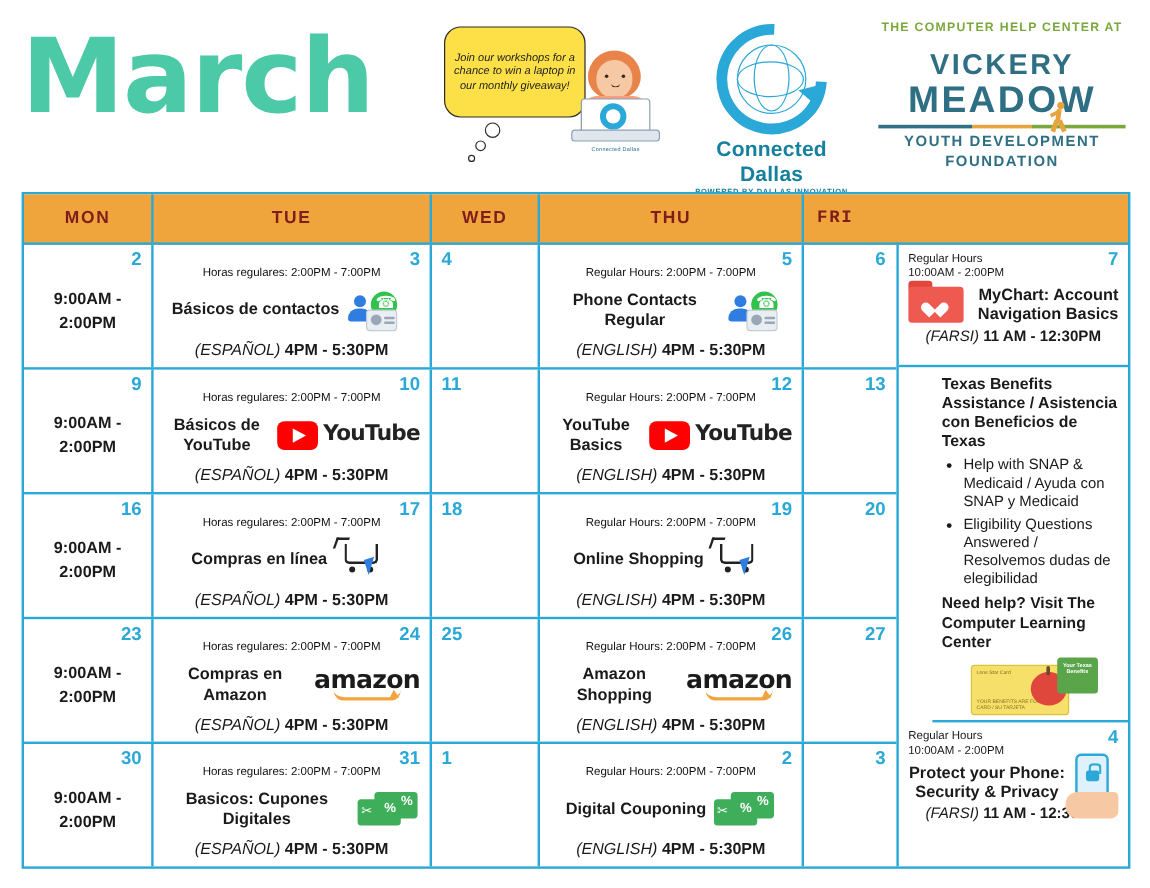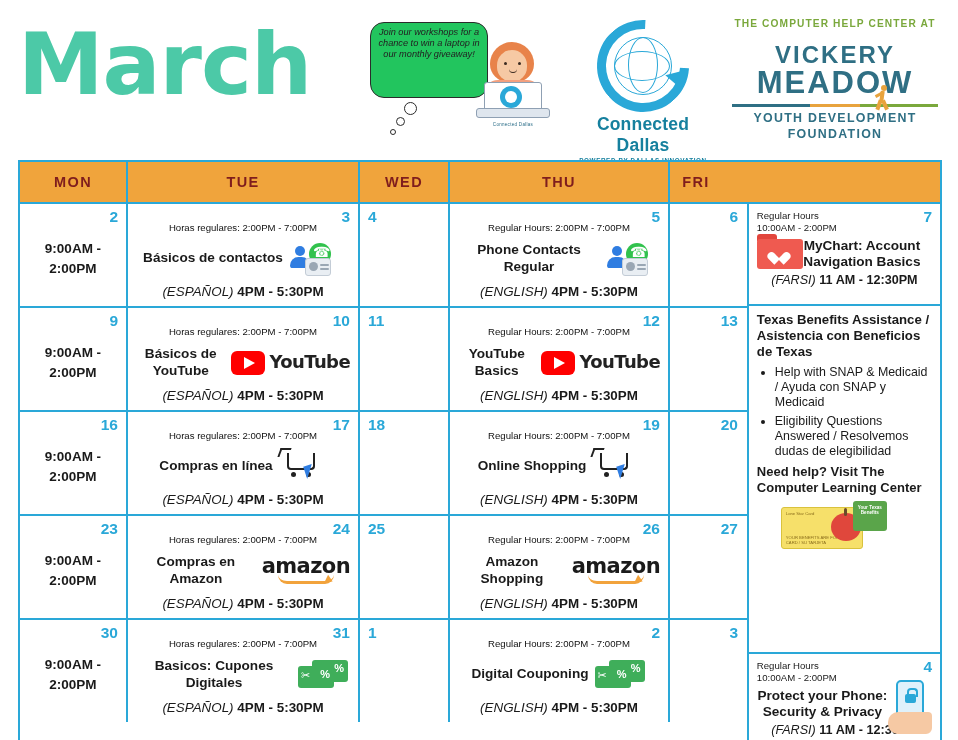--- a/index.html
+++ b/index.html
@@ -20,22 +20,22 @@
     font-size: 86px; font-weight: bold;
     color: #4cc9a7; letter-spacing: -1px;
     font-family: "DejaVu Sans", sans-serif;
   }
   
   .bubble-wrap { position: absolute; left: 370px; top: 22px; width: 125px; height: 120px; }
   .bubble {
     position: absolute; left: 0; top: 0;
     width: 118px; height: 76px;
     border: 1.6px solid #2b2b2b; border-radius: 14px;
-    background: #22c55e;
-    display: flex; justify-content: center;
+    background: #fde047;
+    display: flex; align-items: center; justify-content: center;
     text-align: center;
     padding: 4px 6px;
   }
   .bubble-text { font-size: 9.2px; font-style: italic; line-height: 1.22; color: #222; }
   .bubble-dot { position: absolute; border: 1.5px solid #2b2b2b; background:#fff; border-radius: 50%; }
   .bd1 { width: 13px; height: 13px; left: 34px; top: 80px; }
   .bd2 { width: 9px; height: 9px; left: 26px; top: 95px; }
   .bd3 { width: 6px; height: 6px; left: 20px; top: 107px; }
 
   
@@ -96,21 +96,21 @@
 
   
   .cal { position: absolute; left: 18px; top: 160px; width: 924px; border: 2px solid #2aa8d8; }
   .cal-head { display: flex; background: #f0a43c; border-bottom: 2px solid #2aa8d8; }
   .cal-head .hcell {
     color: #7f1d1d; font-size: 14.5px; font-weight: bold; letter-spacing: 1.4px;
     text-align: center; padding: 12px 0; border-right: 2px solid #2aa8d8;
   }
   .cal-head .hcell:last-child { border-right: none; }
   .w-mon { width: 108px; } .w-tue { width: 232px; } .w-wed { width: 90px; }
-  .w-thu { width: 220px; } .w-fri { width: 52px; } .w-sat { width: 194px; }
+  .w-thu { width: 220px; } .w-fri { width: 52px; font-family: Liberation Mono, monospace; } .w-sat { width: 194px; }
 
   .row { display: flex; border-bottom: 2px solid #2aa8d8; }
   .row:last-child { border-bottom: none; }
   .cell { border-right: 2px solid #2aa8d8; position: relative; padding: 6px 8px; }
   .cell:last-child { border-right: none; }
   .daynum { position: absolute; right: 8px; top: 4px; font-size: 15.5px; font-weight: bold; color: #2aa8d8; }
   .daynum.left { left: 8px; right: auto; }
 
   .mon-cell { width: 108px; height: 102px; display:flex; align-items:center; justify-content:center; }
   .mon-hours { font-size: 13.5px; font-weight: bold; text-align: center; line-height: 1.45; margin-top: 8px; }
@@ -178,21 +178,21 @@
   .folder-ico { position:absolute; left: 8px; top: 30px; width: 46px; height: 36px; }
   .folder-ico .tab { position:absolute; left: 0; top: 0; width: 20px; height: 7px; background:#e2453c; border-radius: 3px 3px 0 0; }
   .folder-ico .bodyf { position:absolute; left: 0; top: 5px; width: 46px; height: 30px; background:#ef5a50; border-radius: 3px; }
   .folder-ico .heart { position:absolute; left: 15px; top: 13px; width: 14px; height: 13px; }
   .folder-ico .heart:before, .folder-ico .heart:after {
     content:""; position:absolute; width: 8px; height: 12px; background:#fff; border-radius: 5px 5px 0 0; top:0;
   }
   .folder-ico .heart:before { left: 6px; transform: rotate(45deg); transform-origin: 0 100%; }
   .folder-ico .heart:after { left: 0px; transform: rotate(-45deg); transform-origin: 100% 100%; }
 
-  .tba { padding: 6px 8px 16px 8px; height: 348px; }
+  .tba { padding: 6px 8px 16px 8px; height: 296px; margin-left: 28px; }
   .tba h4 { margin: 0; font-size: 13.2px; font-weight: bold; line-height: 1.2; }
   .tba ul { margin: 5px 0 5px 0; padding-left: 18px; }
   .tba li { font-size: 12.4px; line-height: 1.22; margin-bottom: 4px; }
   .tba .help { font-size: 13px; font-weight: bold; line-height: 1.22; margin-top: 2px; }
   .tba .help-es { font-size: 13px; font-weight: bold; font-style: italic; line-height: 1.22; margin-top: 3px; }
   .snap-art { position: relative; height: 52px; margin-top: 3px; }
   .snap-card { position:absolute; left: 24px; top: 8px; width: 82px; height: 42px; background:#f6e06a; border: 1px solid #d9c23d; border-radius: 3px; }
   .snap-card .t { position:absolute; left: 4px; top: 3px; font-size: 4.2px; color:#8a6d1b; }
   .snap-card .b { position:absolute; left: 4px; bottom: 3px; font-size: 4.2px; color:#8a6d1b; }
   .snap-badge { position:absolute; left: 96px; top: 2px; width: 34px; height: 30px; background:#5aa54a; border-radius: 3px; }
@@ -523,21 +523,21 @@
 
         <div class="sat-top" style="border-bottom:2px solid #2aa8d8;">
           <div class="daynum">7</div>
           <div class="sat-hours">Regular Hours</div>
           <div class="sat-hours">10:00AM - 2:00PM</div>
           <div class="folder-ico">
             <div class="tab"></div>
               <div class="bodyf"></div>
               <div class="heart"></div>
           </div>
-          <div class="sat-title" style="padding-left:35px;">MyChart: Account Navigation Basics</div>
+          <div class="sat-title" style="padding-left:35px;text-align:right;">MyChart: Account Navigation Basics</div>
           <div class="sat-time">
             <em>(FARSI)</em>
             <span>11 AM - 12:30PM</span>
           </div>
         </div>
 
         <div class="tba" style="border-bottom:2px solid #2aa8d8;">
           <h4>Texas Benefits Assistance / Asistencia con Beneficios de Texas</h4>
           <ul>
             <li>Help with SNAP &amp; Medicaid / Ayuda con SNAP y Medicaid</li>

